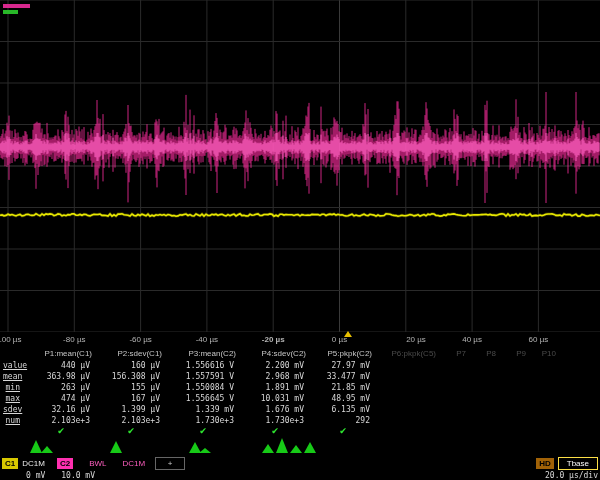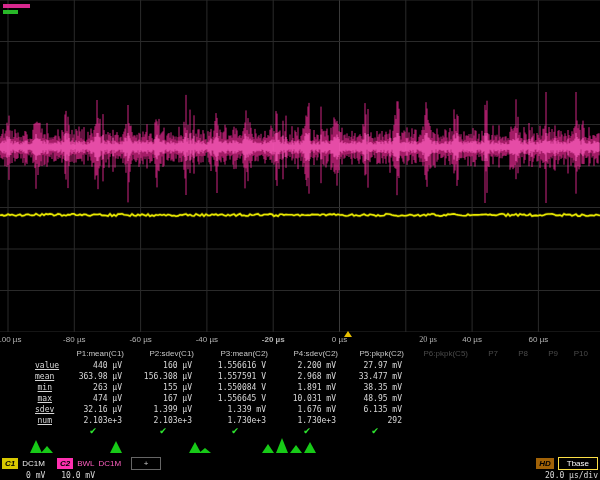--- a/index.html
+++ b/index.html
@@ -14,21 +14,21 @@
   .tl-ind .bar.m { width: 27px; background: #d8288e; }
   .tl-ind .bar.g { width: 15px; background: #28b828; }
 
   .time-axis { position: absolute; left: 0; top: 331px; width: 600px; height: 17px; }
   .tlabel { position: absolute; top: 4px; transform: translateX(-50%); font-size: 8px;
             color: #b4b4b4; white-space: nowrap; }
   .trig { position: absolute; top: 0; width: 0; height: 0;
           border-left: 4px solid transparent; border-right: 4px solid transparent;
           border-bottom: 6px solid #e8c000; transform: translateX(4px); }
 
-  .measure { position: absolute; left: 0; top: 348px; width: 600px; padding-left: 32px; }
+  .measure { position: absolute; left: 0; top: 348px; width: 600px; }
   .m-grid { display: grid; grid-template-columns: 26px 70px 70px 74px 70px 66px 64px 30px 30px 30px 30px; }
   .m-head { font-size: 8px; color: #c6c6c6; text-align: right; padding-right: 4px;
             height: 12px; line-height: 12px; white-space: nowrap; overflow: hidden; }
   .m-head.dim { color: #4a4a4a; }
   .m-label { color: #464646; text-align: left; padding-left: 3px; font-size: 7px; text-decoration: underline; }
   .m-cell { font-family: "DejaVu Sans Mono", monospace; font-size: 8px; color: #d8d8d8;
             text-align: right; padding-right: 6px; height: 11px; line-height: 11px; white-space: nowrap; }
   .m-check { color: #2ee830; text-align: center; font-size: 9px; height: 10px; line-height: 10px; }
 
   #histicons { position: absolute; left: 0; top: 434px; display: block; }
@@ -36,26 +36,26 @@
   .bottom-bar { position: absolute; left: 0; top: 456px; width: 600px; height: 24px;
                 font-size: 8px; color: #ddd; }
   .desc-left { position: absolute; left: 2px; top: 2px; }
   .desc-right { position: absolute; right: 2px; top: 2px; text-align: right; }
   .desc-row { display: flex; align-items: center; gap: 4px; height: 11px; }
   .desc-row2 { display: flex; gap: 16px; margin-top: 2px;
                font-family: "DejaVu Sans Mono", monospace; font-size: 8px; color: #d8d8d8; padding-left: 24px; }
   .desc-right .desc-row { justify-content: flex-end; }
   .desc-right .desc-row2 { justify-content: flex-start; }
   .chip { display: inline-block; padding: 0 3px; height: 11px; line-height: 11px;
-          font-weight: bold; font-size: 8px; color: #000; cursor: pointer; font-style: italic; }
+          font-weight: bold; font-size: 8px; color: #000; cursor: pointer; }
   .c1chip { background: #d8c800; }
   .c2chip { background: #ff30b0; }
   .hdchip { background: #a16207; }
   .coupling { color: #e8e8e8; }
-  .c2text { color: #ff5fc0; }
+  .c2text { color: #ff5fc0; margin-left: 12px; }
   .plusbox { display: inline-block; border: 1px solid #666; color: #ccc; width: 30px;
              height: 13px; line-height: 11px; text-align: center; margin-left: 6px; cursor: pointer; }
   .tbasebox { display: inline-block; border: 1px solid #fde047; color: #fff; padding: 0 8px;
               height: 13px; line-height: 11px; cursor: pointer; }
 </style>
 </head>
 <body>
 
 <div class="scope">
 
@@ -90,21 +90,21 @@
   </div>
 
   <div class="time-axis" id="time-axis">
       <span class="tlabel" style="left: 8px;">-100 µs</span>
       <span class="tlabel" style="left: 74.3px;">-80 µs</span>
       <span class="tlabel" style="left: 140.6px;">-60 µs</span>
       <span class="tlabel" style="left: 206.9px;">-40 µs</span>
       <span class="tlabel" style="left: 273.2px; font-weight: bold;">-20 µs</span>
       <span class="tlabel" style="left: 339.5px;">0 µs</span>
       <span class="trig" style="left: 339.5px;"></span>
-      <span class="tlabel" style="left: 428px; font-family: Liberation Serif, serif;">20 µs</span>
+      <span class="tlabel" style="left: 416px;">20 µs</span>
       <span class="tlabel" style="left: 472.1px;">40 µs</span>
       <span class="tlabel" style="left: 538.4px;">60 µs</span>
     </div>
 
   <div class="measure">
     <div class="m-grid" id="measure-grid">
         <div class="m-head m-label"></div>
         <div class="m-head">P1:mean(C1)</div>
         <div class="m-head">P2:sdev(C1)</div>
         <div class="m-head">P3:mean(C2)</div>
@@ -135,21 +135,21 @@
         <div class="m-cell"></div>
         <div class="m-cell"></div>
         <div class="m-cell"></div>
         <div class="m-cell"></div>
         <div class="m-cell"></div>
         <div class="m-cell m-label">min</div>
         <div class="m-cell">263 µV</div>
         <div class="m-cell">155 µV</div>
         <div class="m-cell">1.550084 V</div>
         <div class="m-cell">1.891 mV</div>
-        <div class="m-cell">38.35 mV</div>
+        <div class="m-cell">21.85 mV</div>
         <div class="m-cell"></div>
         <div class="m-cell"></div>
         <div class="m-cell"></div>
         <div class="m-cell"></div>
         <div class="m-cell"></div>
         <div class="m-cell m-label">max</div>
         <div class="m-cell">474 µV</div>
         <div class="m-cell">167 µV</div>
         <div class="m-cell">1.556645 V</div>
         <div class="m-cell">10.031 mV</div>

